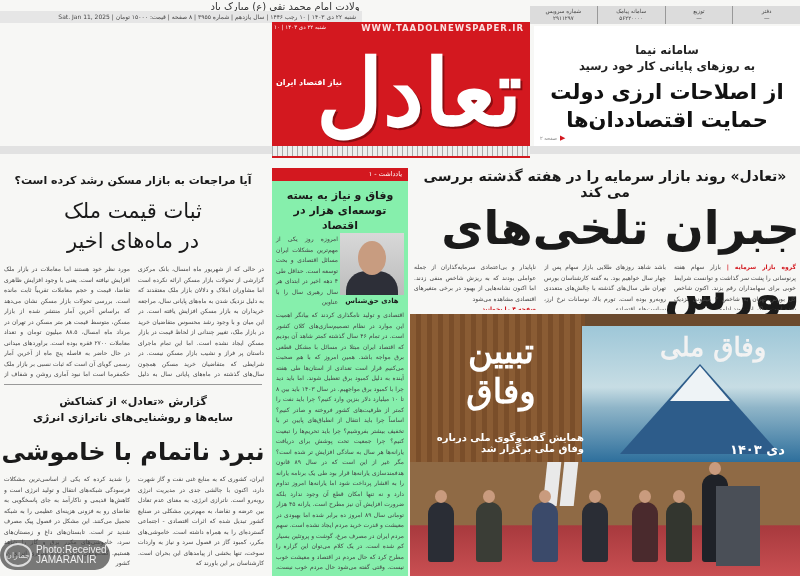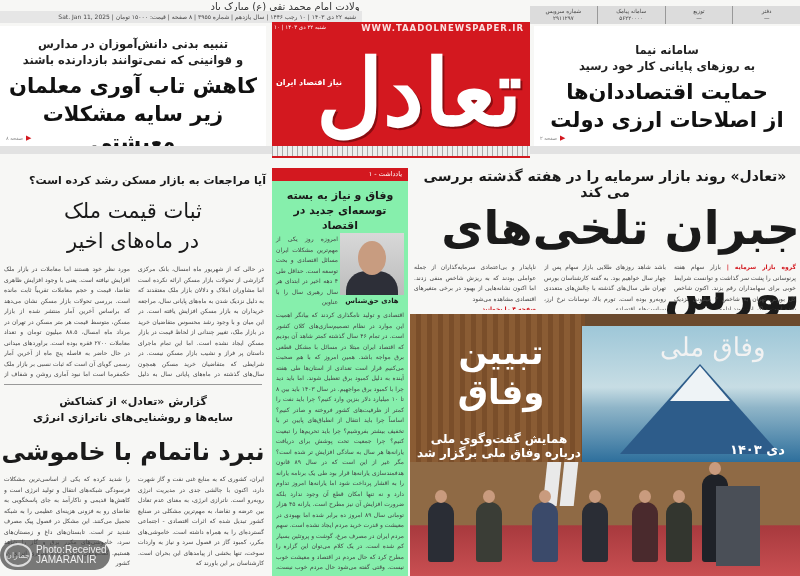--- a/index.html
+++ b/index.html
@@ -39,44 +39,44 @@
   .body-col { flex: 1; font-size: 6px; line-height: 10.5px; color: #444; text-align: justify; direction: rtl; overflow: hidden; }
   .body-col .lead { color: #d3181f; font-weight: bold; }
   .body-col .more { color: #d3181f; font-weight: bold; display: block; }
 
   
   .photo { position: absolute; left: 410px; top: 314px; width: 390px; height: 262px; overflow: hidden; background: #6b4a2e; }
   .photo .wood { position: absolute; left: 0; top: 0; width: 175px; height: 262px; background: repeating-linear-gradient(90deg, #8a5c34 0 6px, #7a4e2a 6px 11px); }
   .photo .screen { position: absolute; left: 172px; top: 12px; width: 218px; height: 136px; background: linear-gradient(180deg, #9ec7d8 0%, #c7dde4 45%, #8fb5c8 60%, #2e6f9c 100%); }
   .photo .mountain { position: absolute; left: 210px; top: 50px; width: 0; height: 0; border-left: 80px solid transparent; border-right: 80px solid transparent; border-bottom: 90px solid #2d5c8a; }
   .photo .snow { position: absolute; left: 260px; top: 52px; width: 0; height: 0; border-left: 30px solid transparent; border-right: 30px solid transparent; border-bottom: 35px solid #eef3f6; }
-  .photo .screen-title { position: absolute; left: 250px; top: 18px; font-size: 26px; font-weight: normal; color: #f2f2f2; font-family: "DejaVu Serif", serif; direction: rtl; }
+  .photo .screen-title { position: absolute; left: 250px; top: 18px; font-size: 26px; font-weight: bold; color: #f2f2f2; font-family: "DejaVu Serif", serif; direction: rtl; }
   .photo .screen-date { position: absolute; left: 320px; top: 128px; font-size: 13px; color: #fff; font-weight: bold; direction: rtl; }
-  .photo .title1 { position: absolute; left: 36px; top: 18px; width: 110px; text-align: center; font-size: 34px; font-weight: bold; color: #fff; direction: rtl; line-height: 40px; }
-  .photo .caption { position: absolute; left: 4px; top: 118px; width: 170px; font-size: 12px; font-weight: bold; color: #fff; direction: rtl; text-align: center; }
+  .photo .title1 { position: absolute; left: 36px; top: 18px; width: 110px; text-align: center; font-size: 34px; font-weight: bold; color: #fff; direction: rtl; line-height: 40px; font-family: Liberation Serif, serif; }
+  .photo .caption { position: absolute; left: 4px; top: 118px; width: 170px; font-size: 10px; font-weight: bold; color: #fff; direction: rtl; }
   .photo .stage { position: absolute; left: 0; top: 148px; width: 390px; height: 114px; background: linear-gradient(180deg, #8f6a45 0%, #8f6a45 55%, #a83a3e 56%, #c94f52 100%); }
   .photo .person { position: absolute; bottom: 14px; width: 26px; height: 60px; background: #2a2d35; border-radius: 12px 12px 3px 3px; }
   .photo .person::before { content: ""; position: absolute; left: 7px; top: -12px; width: 12px; height: 13px; border-radius: 50%; background: #c99b7e; }
   .photo .standing { height: 88px; background: #1f2228; }
   .photo .podium { position: absolute; right: 40px; bottom: 10px; width: 44px; height: 80px; background: #4a4f57; }
   .photo .flag { position: absolute; bottom: 70px; width: 14px; height: 44px; background: #e9e9e9; transform: skewX(-6deg); }
 
   
   .editorial { position: absolute; left: 272px; top: 168px; width: 136px; height: 408px; background: #86efac; }
   .editorial .tag { height: 13px; background: #d3181f; color: #fff; font-size: 6.5px; direction: rtl; padding-right: 6px; line-height: 13px; }
   .editorial .title { font-size: 11px; font-weight: bold; direction: rtl; text-align: center; line-height: 15px; margin: 7px 4px 4px; }
   .editorial .portrait { position: absolute; left: 68px; top: 65px; width: 64px; height: 62px; background: linear-gradient(180deg, #d8d8d8 0%, #bcbcbc 100%); overflow: hidden; }
   .editorial .portrait .face { position: absolute; left: 18px; top: 8px; width: 28px; height: 34px; border-radius: 50%; background: #c89c80; }
   .editorial .portrait .suit { position: absolute; left: 6px; top: 38px; width: 52px; height: 30px; border-radius: 20px 20px 0 0; background: #2d2f38; }
   .editorial .author { position: absolute; left: 68px; top: 129px; width: 64px; text-align: center; font-size: 7px; font-weight: bold; direction: rtl; }
   .editorial .intro { position: absolute; left: 4px; top: 66px; width: 62px; font-size: 6px; line-height: 10.5px; color: #444; direction: rtl; text-align: justify; }
   .editorial .body { position: absolute; left: 4px; top: 142px; width: 128px; height: 262px; font-size: 6px; line-height: 10.5px; color: #444; direction: rtl; text-align: justify; overflow: hidden; }
 
   
-  .story2-kicker { position: absolute; left: 0; top: 174px; width: 266px; font-size: 11px; font-weight: bold; direction: rtl; text-align: right; }
+  .story2-kicker { position: absolute; left: 0; top: 174px; width: 266px; font-size: 11px; font-weight: bold; direction: rtl; text-align: center; }
   .story2-headline { position: absolute; left: 0; top: 196px; width: 266px; font-size: 21px; font-weight: normal; direction: rtl; text-align: center; line-height: 30px; }
   .rule { position: absolute; left: 4px; top: 384px; width: 258px; height: 1px; background: #999; }
   .story3-kicker { position: absolute; left: 0; top: 394px; width: 266px; font-size: 11px; font-weight: bold; direction: rtl; text-align: center; line-height: 16px; }
   .story3-headline { position: absolute; left: 0; top: 438px; width: 266px; font-size: 24px; font-weight: bold; direction: rtl; text-align: center; }
 
   
   .watermark { position: absolute; left: 0; top: 540px; width: 110px; height: 30px; background: rgba(70,70,70,0.72); display: flex; align-items: center; border-radius: 15px; }
   .watermark .wm-logo { width: 28px; height: 24px; margin: 0 4px; border-radius: 50%; border: 2px solid #ddd; color: #ddd; font-size: 8px; display: flex; align-items: center; justify-content: center; }
   .watermark .wm-text { color: #f0f0f0; font-size: 10px; line-height: 10px; font-family: "Liberation Sans", sans-serif; }
 </style>
@@ -108,36 +108,27 @@
   </div>
 
   <div class="masthead">
     <div class="mdate">شنبه ۲۲ دی ۱۴۰۳ | ۱۰</div>
     <div class="url">WWW.TAADOLNEWSPAPER.IR</div>
     <div class="logo">تعادل</div>
     <div class="tagline">نیاز اقتصاد ایران</div>
   </div>
   <div class="ruler"></div>
 
-  <div class="topbox left">
-    <div class="kicker">تنبیه بدنی دانش‌آموزان در مدارس</div>
-    <div class="kicker">و قوانینی که نمی‌توانند بازدارنده باشند</div>
-    <div class="headline">
-      <div>کاهش تاب آوری معلمان</div>
-      <div>زیر سایه مشکلات معیشتی</div>
-    </div>
-    <div class="pageref">صفحه ۸</div>
-  </div>
 
   <div class="topbox right">
     <div class="kicker">سامانه نیما</div>
     <div class="kicker">به روزهای پایانی کار خود رسید</div>
     <div class="headline">
+      <div>از اصلاحات ارزی دولت</div>
       <div>حمایت اقتصاددان‌ها</div>
-      <div>از اصلاحات ارزی دولت</div>
     </div>
     <div class="pageref">صفحه ۲</div>
   </div>
 
   <div class="divider-gray"></div>
   <div class="ruler"></div>
 
   <div class="main-kicker">«تعادل» روند بازار سرمایه را در هفته گذشته بررسی می کند</div>
   <div class="main-headline">جبران تلخی‌های بورس</div>
   <div class="body-cols" style="left:414px; top:262px; width:382px; height:48px;">
@@ -167,21 +158,21 @@
       <div class="person" style="left:172px;"></div>
       <div class="person" style="left:222px; background:#4a2a2d;"></div>
       <div class="person" style="left:256px; background:#33362f;"></div>
       <div class="person standing" style="left:292px;"></div>
       <div class="podium"></div>
     </div>
   </div>
 
   <div class="editorial">
     <div class="tag">یادداشت - ۱</div>
-    <div class="title">وفاق و نیاز به بسته توسعه‌ای جدید در اقتصاد</div>
+    <div class="title">وفاق و نیاز به بسته توسعه‌ای هزار در اقتصاد</div>
     <div class="portrait">
       <div class="suit"></div>
       <div class="face"></div>
     </div>
     <div class="author">هادی حق‌شناس</div>
     <div class="intro">امروزه روز یکی از مهم‌ترین مشکلات ایران مسائل اقتصادی و بحث توسعه است. حداقل طی ۴ دهه اخیر در ابتدای هر سال رهبری سال را با عناوین</div>
     <div class="body">اقتصادی و تولید نامگذاری کردند که بیانگر اهمیت این موارد در نظام تصمیم‌سازی‌های کلان کشور است. در تمام ۴۶ سال گذشته کمتر شاهد آن بودیم که اقتصاد ایران مبتلا در مسائل با مشکل قطعی برق مواجه باشد. همین امروز که با هم صحبت می‌کنیم قرار است تعدادی از استان‌ها طی هفته آینده به دلیل کمبود برق تعطیل شوند. اما باید دید چرا با کمبود برق مواجهیم. در سال ۱۴۰۳ باید بین ۸ تا ۱۰ میلیارد دلار بنزین وارد کنیم؟ چرا باید نفت را کمتر از ظرفیت‌های کشور فروخته و صادر کنیم؟ اساساً چرا باید انتقال از انطباق‌های پایین تر با تخفیف بیشتر بفروشیم؟ چرا باید تحریم‌ها را تبعیت کنیم؟ چرا جمعیت تحت پوشش برای دریافت یارانه‌ها هر سال به سادگی افزایش تر شده است؟ مگر غیر از این است که در سال ۸۹ قانون هدفمندسازی یارانه‌ها قرار بود طی یک برنامه یارانه را به اقشار پرداخت شود اما یارانه‌ها امروز تداوم دارد و نه تنها امکان قطع آن وجود ندارد بلکه ضرورت افزایش آن نیز مطرح است. یارانه ۴۵ هزار تومانی سال ۸۹ امروز ده برابر شده اما بهبودی در معیشت و قدرت خرید مردم ایجاد نشده است. سهم مردم ایران در مصرف مرغ، گوشت و پروتئین بسیار کم شده است. در یک کلام می‌توان این گزاره را مطرح کرد که حال مردم در اقتصاد و معیشت خوب نیست. وقتی گفته می‌شود حال مردم خوب نیست، فقط منظور مسائل خوردن</div>
   </div>
 
   <div class="story2-kicker">آیا مراجعات به بازار مسکن رشد کرده است؟</div>

